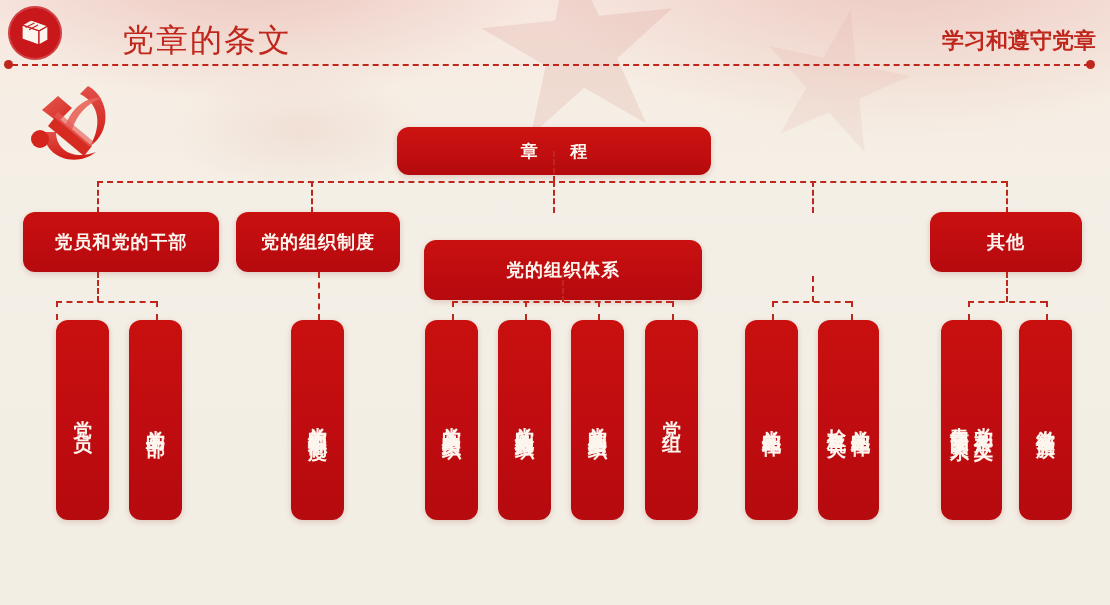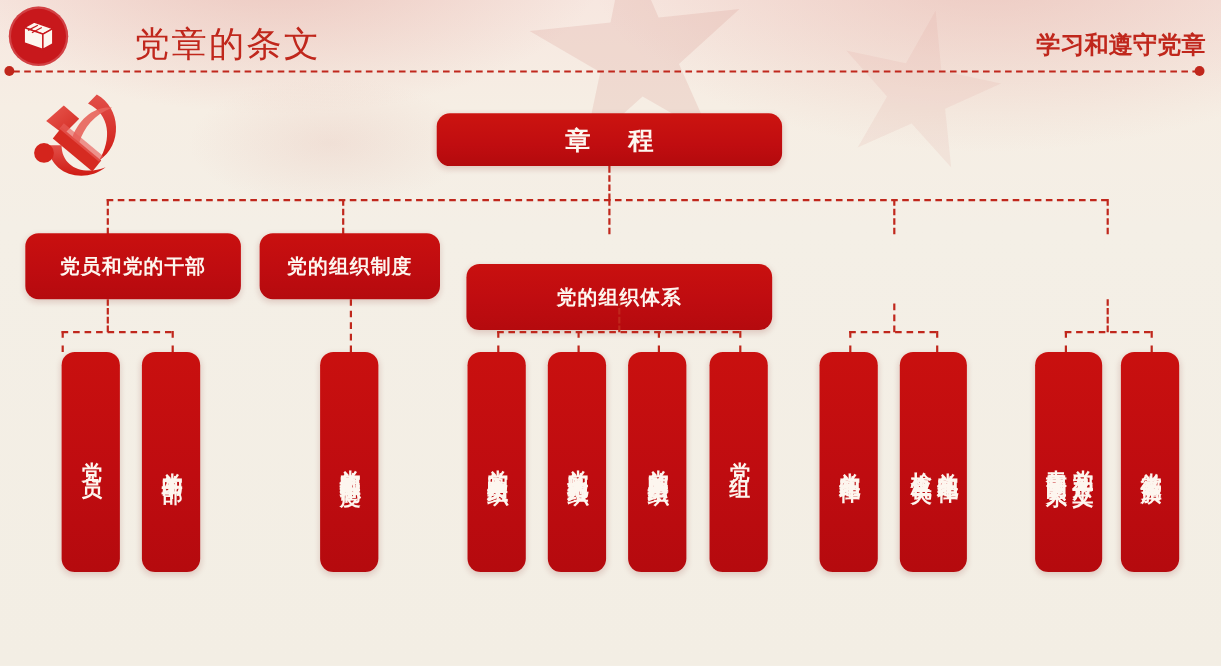--- a/index.html
+++ b/index.html
@@ -123,24 +123,25 @@
     font-weight: bold;
     display: flex;
     align-items: center;
     justify-content: center;
     text-align: center;
     box-shadow: 0 2px 6px rgba(120,20,14,0.18);
     box-sizing: border-box;
   }
   .node.root {
     border-radius: 12px;
-    font-size: 23px;
+    font-size: 17px;
     letter-spacing: 14px;
     text-indent: 14px;
     background: linear-gradient(180deg, #cc1410 0%, #c00d10 60%, #b30a0d 100%);
+    margin-top: 24px;
   }
   .node.lvl2 {
     border-radius: 12px;
     font-size: 18px;
     letter-spacing: 1px;
     line-height: 1.35;
   }
   .node.leaf {
     border-radius: 12px;
     font-size: 19px;
@@ -247,20 +248,23 @@
 
   <div class="node lvl2" style="left:23px; top:212px; width:196px; height:60px;">
     <span>党员和党的干部</span>
   </div>
   <div class="node lvl2" style="left:236px; top:212px; width:164px; height:60px;">
     <span>党的组织制度</span>
   </div>
   <div class="node lvl2" style="left:424px; top:212px; width:278px; height:60px;margin-top:28px;">
     <span>党的组织体系</span>
   </div>
+  <div class="node lvl2" style="left:930px; top:212px; width:152px; height:60px;">
+    <span>其他</span>
+  </div>
 
   <div class="v-line" style="left:97px; top:272px; height:30px;"></div>
   <div class="h-line" style="left:56px; top:301px; width:100px;"></div>
   <div class="v-line" style="left:56px; top:301px; height:19px;"></div>
   <div class="v-line" style="left:156px; top:301px; height:19px;"></div>
 
   <div class="v-line" style="left:318px; top:272px; height:48px;"></div>
 
   <div class="v-line" style="left:562px; top:272px; height:30px;"></div>
   <div class="h-line" style="left:452px; top:301px; width:220px;"></div>

